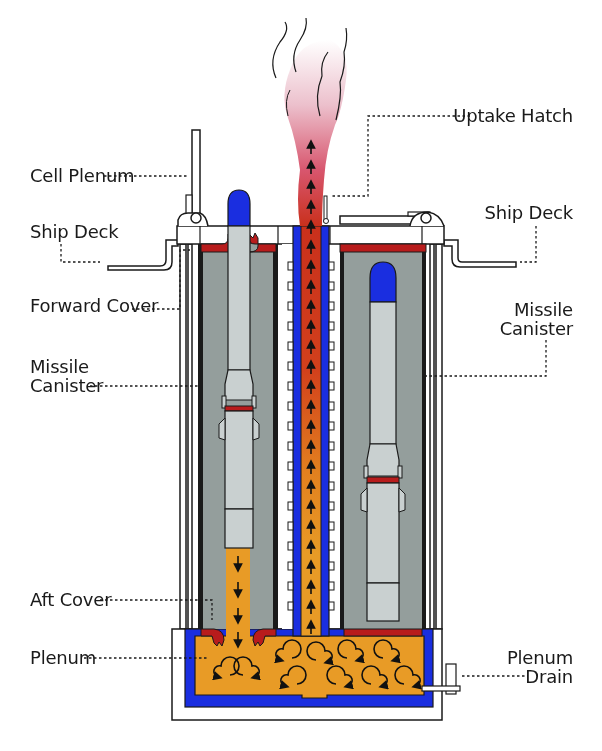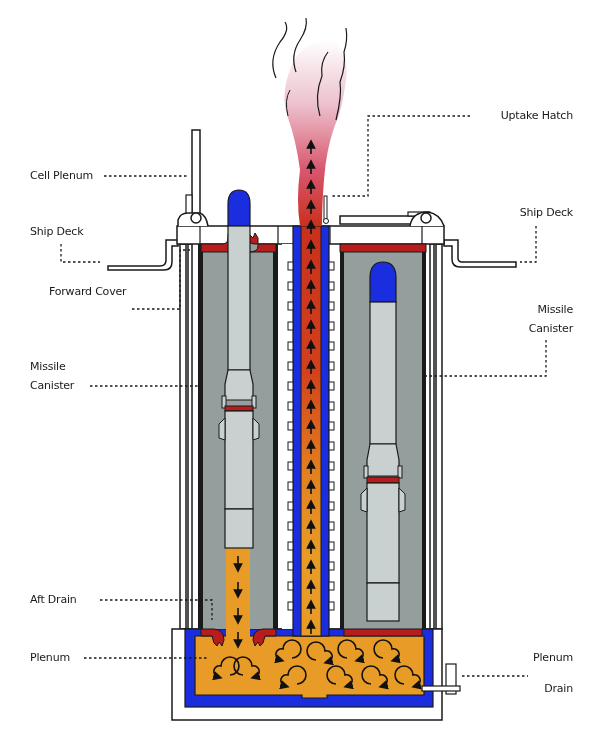--- a/index.html
+++ b/index.html
@@ -1,18 +1,18 @@
 <!DOCTYPE html>
 <html><head>
 <meta charset="utf-8">
 <style>
   html, body { margin: 0; padding: 0; background: #ffffff; }
   body { width: 602px; height: 751px; position: relative; overflow: hidden; font-family: "Liberation Sans", sans-serif; }
   svg#diagram { position: absolute; left: 0; top: 0; }
-  .lbl { position: absolute; font-size: 11px; color: #1a1a1a; line-height: 19px; white-space: nowrap; font-family: "DejaVu Sans", sans-serif; letter-spacing: -0.2px; }
+  .lbl { position: absolute; font-size: 18px; color: #1a1a1a; line-height: 19px; white-space: nowrap; font-family: "DejaVu Sans", sans-serif; letter-spacing: -0.2px; }
   .r { text-align: right; }
 </style>
 </head>
 <body>
 
 <svg id="diagram" width="602" height="751" viewBox="0 0 602 751" xmlns="http://www.w3.org/2000/svg">
   <defs>
     <linearGradient id="uptakeGrad" x1="0" y1="0" x2="0" y2="1">
       <stop offset="0" stop-color="#c9301c"></stop>
       <stop offset="0.35" stop-color="#d2401c"></stop>
@@ -226,24 +226,24 @@
     <path d="M536,226 L536,262 L520,262"></path>
     <path d="M546,340 L546,376 L426,376"></path>
     <path d="M100,600 L212,600 L212,620"></path>
     <path d="M84,658 L208,658"></path>
     <path d="M462,676 L528,676"></path>
   </g>
 </svg>
 
 <div class="lbl" style="left:30px;top:166px;">Cell Plenum</div>
 <div class="lbl" style="left:30px;top:222px;">Ship Deck</div>
-<div class="lbl" style="left:30px;top:282px;margin-left:19px;">Forward Cover</div>
+<div class="lbl" style="left:30px;top:296px;">Forward Cover</div>
 <div class="lbl" style="left:30px;top:357px;">Missile</div>
 <div class="lbl" style="left:30px;top:376px;">Canister</div>
-<div class="lbl" style="left:30px;top:590px;">Aft Drain</div>
+<div class="lbl" style="left:30px;top:590px;">Aft Cover</div>
 <div class="lbl" style="left:30px;top:648px;">Plenum</div>
 
 <div class="lbl r" style="right:29px;top:106px;">Uptake Hatch</div>
 <div class="lbl r" style="right:29px;top:203px;">Ship Deck</div>
 <div class="lbl r" style="right:29px;top:300px;">Missile</div>
 <div class="lbl r" style="right:29px;top:319px;">Canister</div>
 <div class="lbl r" style="right:29px;top:648px;">Plenum</div>
-<div class="lbl r" style="right:29px;top:667px;margin-top:12px;">Drain</div>
+<div class="lbl r" style="right:29px;top:667px;">Drain</div>
 
 </body></html>

